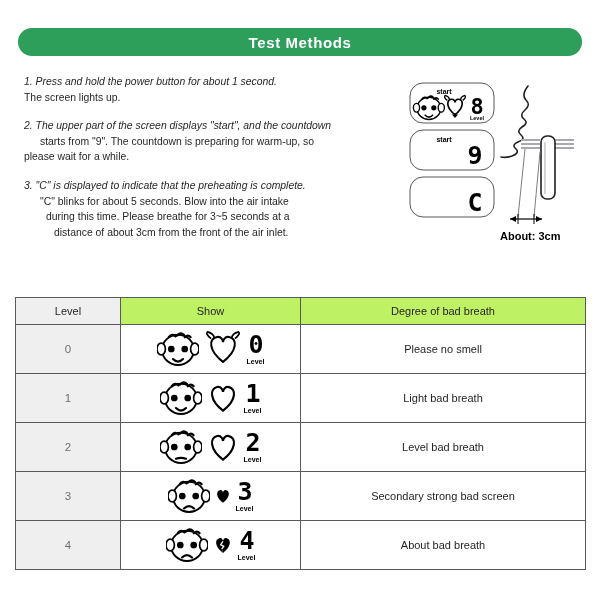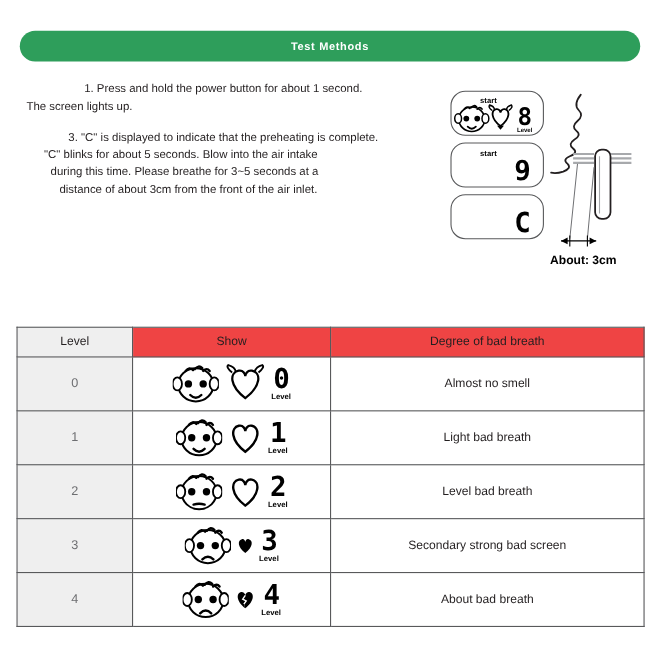--- a/index.html
+++ b/index.html
@@ -23,21 +23,21 @@
   .header-banner {
     height: 28px;
     border-radius: 14px;
     background: #2e9e5b;
     display: flex;
     align-items: center;
     justify-content: center;
   }
   .header-banner .title {
     color: #ffffff;
-    font-size: 10px;
+    font-size: 15px;
     font-weight: bold;
     letter-spacing: 0.6px;
     text-align: right;
   }
 
   
   .body-row {
     display: flex;
     align-items: flex-start;
     padding: 18px 10px 0 10px;
@@ -52,21 +52,21 @@
     margin-bottom: 13px;
     font-size: 10.4px;
     line-height: 15.6px;
     color: #231f20;
   }
   .step .ln {
     display: block;
     white-space: nowrap;
   }
   .step .ln.c  { }
-  .step .ln.l  { text-align: center; }
+  .step .ln.l  { text-align: left; font-style: italic; }
   .step .ln.i1 { padding-left: 16px; }
   .step .ln.i2 { padding-left: 22px; }
   .step .ln.i3 { padding-left: 30px; }
 
   
   .illustration {
     flex: 1 1 auto;
     position: relative;
     height: 180px;
   }
@@ -95,21 +95,21 @@
   .col-show   { width: 180px; }
   .col-degree { width: 285px; }
 
   thead td {
     height: 26px;
     font-size: 11px;
     color: #231f20;
   }
   thead td.hcell-level { background: #efefef; }
   thead td.hcell-show,
-  thead td.hcell-degree { background: #ef4444; }
+  thead td.hcell-degree { background: #bef264; }
 
   tbody td.cell-level {
     background: #efefef;
     font-size: 11.5px;
     color: #6d6e71;
     height: 48px;
   }
   tbody td.cell-show {
     background: #ffffff;
     height: 48px;
@@ -160,20 +160,25 @@
 
 <div class="body-row">
 
   <div class="instructions">
 
     <div class="step">
       <span class="ln l">1. Press and hold the power button for about 1 second.</span>
       <span class="ln c">The screen lights up.</span>
     </div>
 
+    <div class="step">
+      <span class="ln l">2. The upper part of the screen displays "start", and the countdown</span>
+      <span class="ln i1">starts from "9". The countdown is preparing for warm-up, so</span>
+      <span class="ln c">please wait for a while.</span>
+    </div>
 
     <div class="step">
       <span class="ln l">3. "C" is displayed to indicate that the preheating is complete.</span>
       <span class="ln i1">"C" blinks for about 5 seconds. Blow into the air intake</span>
       <span class="ln i2">during this time. Please breathe for 3~5 seconds at a</span>
       <span class="ln i3">distance of about 3cm from the front of the air inlet.</span>
     </div>
 
 
   </div>
@@ -284,21 +289,21 @@
                 <path d="M22 36 C 5 23, 5 9, 15 7 C 20 6, 22 11, 22 13 C 22 11, 24 6, 29 7 C 39 9, 39 23, 22 36 Z" fill="#fff" stroke="#000" stroke-width="2.4"></path>
                 <path d="M8 9 q-7 -6 -4 -8 q7 2 8 7" stroke="#000" stroke-width="2" fill="none"></path>
                 <path d="M36 9 q7 -6 4 -8 q-7 2 -8 7" stroke="#000" stroke-width="2" fill="none"></path>
               </svg>
               <span class="seg-wrap">
                 <span class="seg-digit">0</span>
                 <span class="seg-label">Level</span>
               </span>
             </div>
           </td>
-          <td class="cell-degree">Almost no smell</td>
+          <td class="cell-degree">Please no smell</td>
         </tr>
         <tr>
           <td class="cell-level">1</td>
           <td class="cell-show">
             <div class="show-inner">
               <svg width="42" height="36" viewBox="0 0 50 42">
                 <g transform="translate(1,2)">
                   <ellipse cx="24" cy="20" rx="19" ry="18" fill="#fff" stroke="#000" stroke-width="2.2"></ellipse>
                   <ellipse cx="4" cy="19" rx="5" ry="7" fill="#fff" stroke="#000" stroke-width="2"></ellipse>
                   <ellipse cx="44" cy="19" rx="5" ry="7" fill="#fff" stroke="#000" stroke-width="2"></ellipse>

